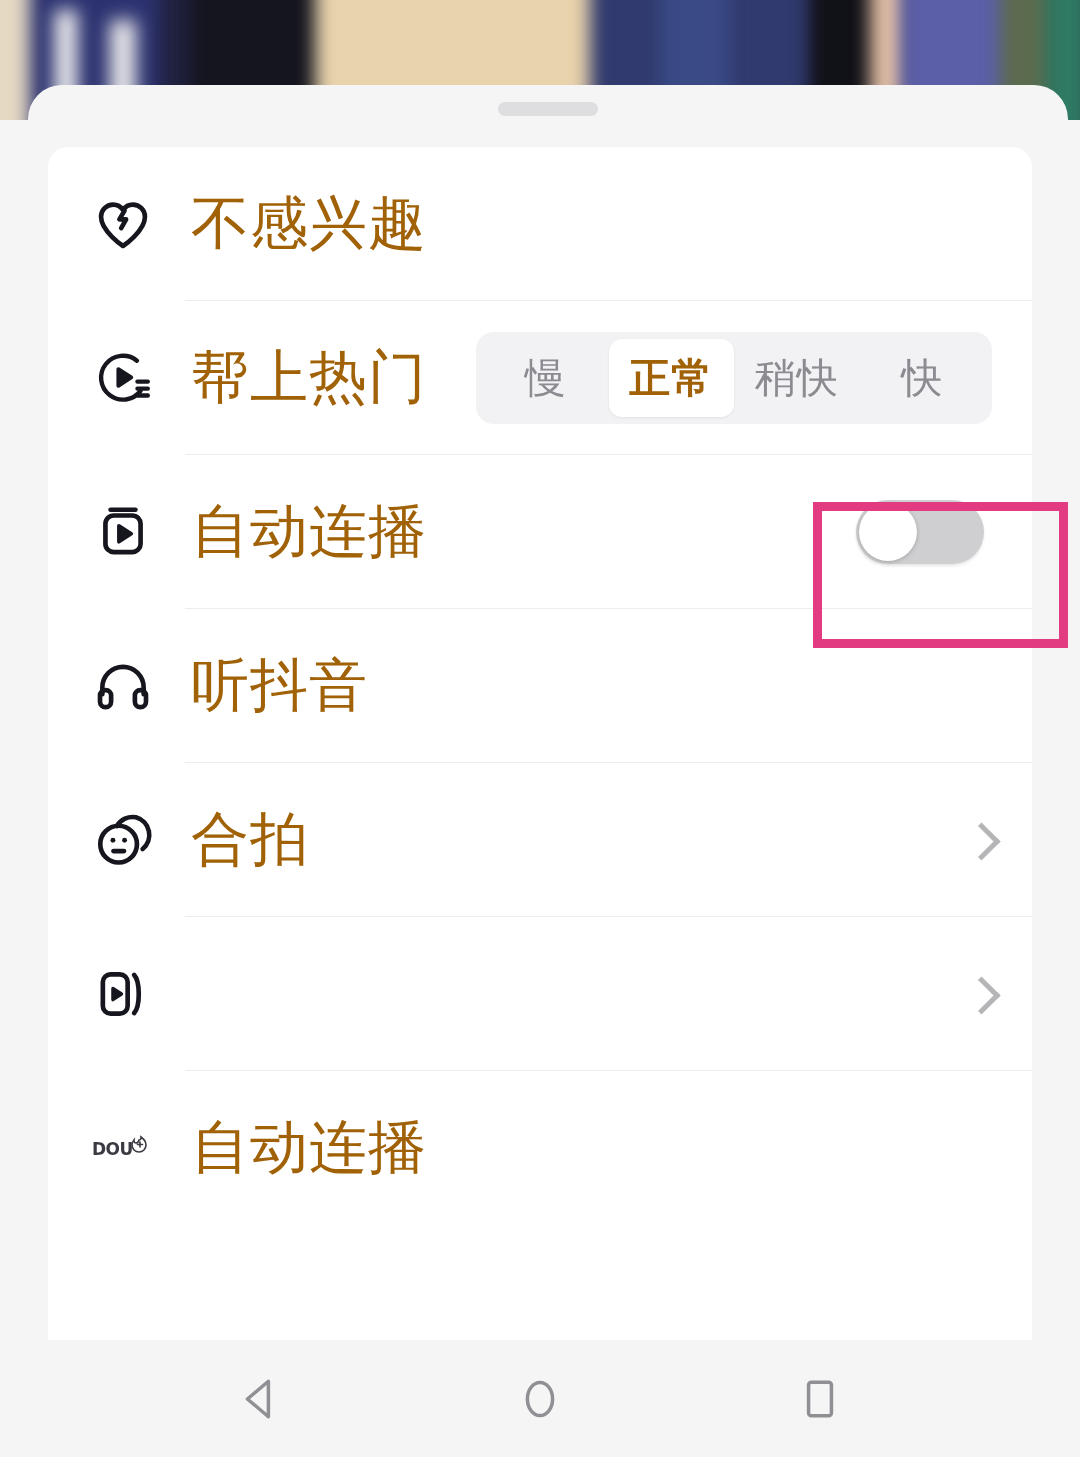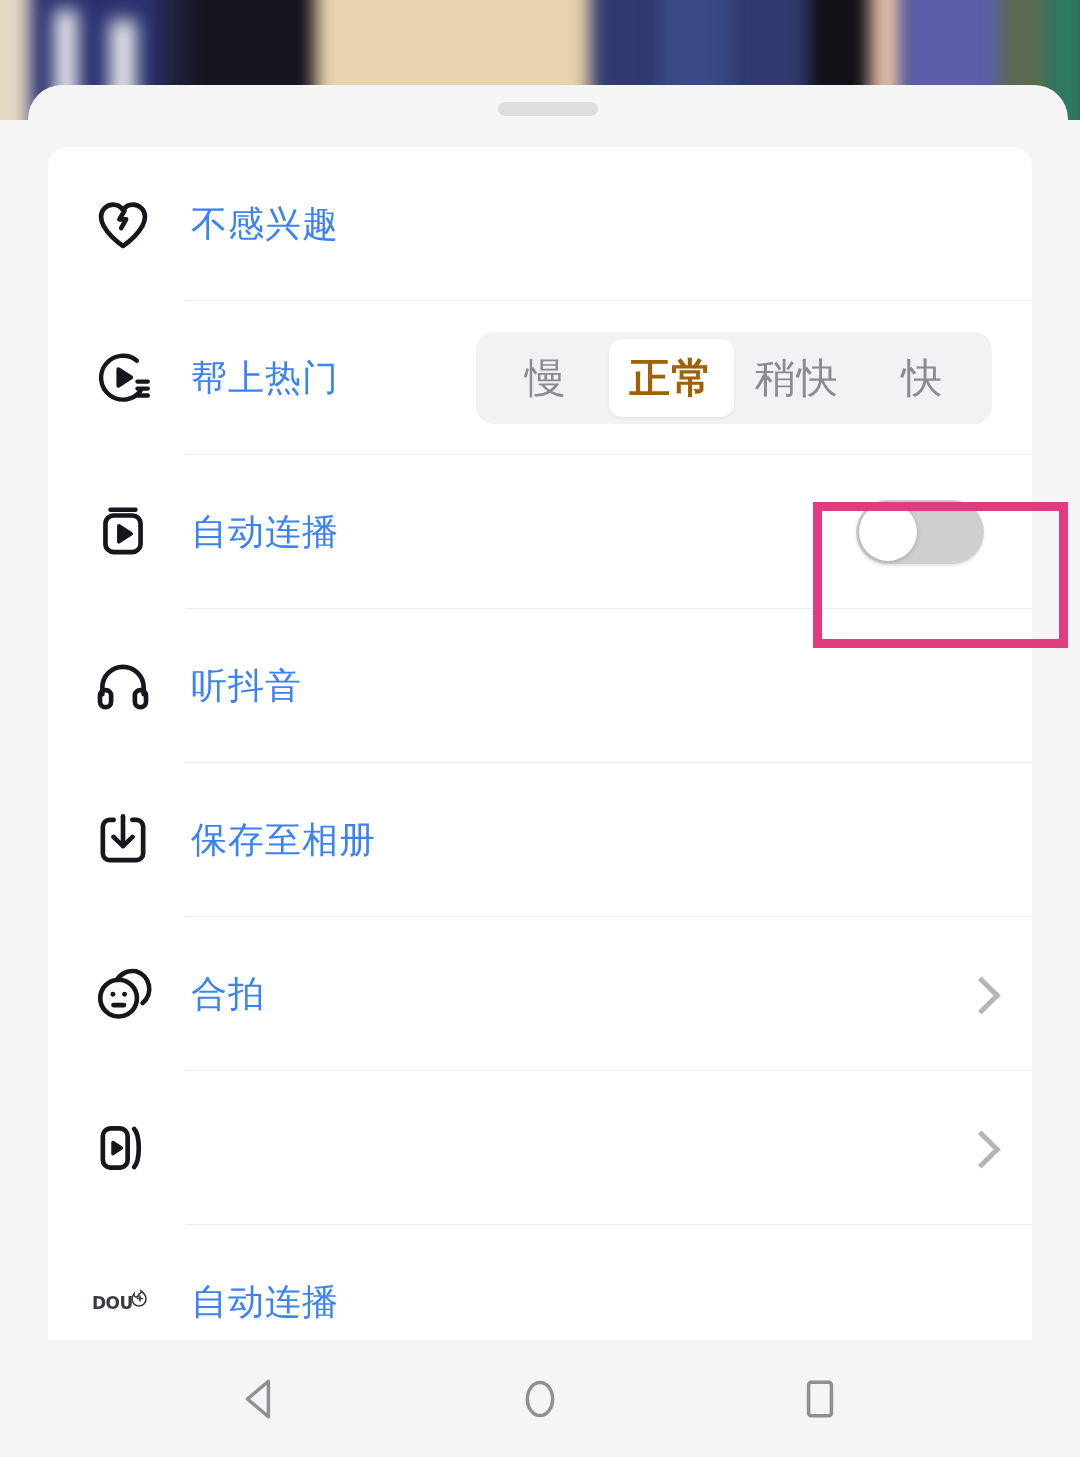--- a/index.html
+++ b/index.html
@@ -77,22 +77,22 @@
   .row-icon {
     width: 66px; height: 66px;
     flex: 0 0 66px;
     display: flex;
     align-items: center;
     justify-content: center;
     color: #16161e;
   }
   .row-label {
     margin-left: 35px;
-    font-size: 36px;
-    color: #3b82f6;
+    font-size: 58px;
+    color: #a16207;
     letter-spacing: 1px;
     white-space: nowrap;
   }
   .row-right {
     margin-left: auto;
     display: flex;
     align-items: center;
   }
 
   
@@ -268,31 +268,20 @@
           <svg width="62" height="62" viewBox="0 0 24 24" fill="none" stroke="#16161e" stroke-width="1.8" stroke-linecap="round" stroke-linejoin="round">
             <path d="M4 15.2v-2.6a8 8 0 0 1 16 0v2.6"></path>
             <rect x="3.1" y="13.6" width="4.3" height="6.6" rx="2.1"></rect>
             <rect x="16.6" y="13.6" width="4.3" height="6.6" rx="2.1"></rect>
           </svg>
         </span>
         <span class="row-label">听抖音</span>
         <div class="divider"></div>
       </div>
 
-      <div class="row">
-        <span class="row-icon">
-          <svg width="62" height="62" viewBox="0 0 24 24" fill="none" stroke="#16161e" stroke-width="1.8" stroke-linecap="round" stroke-linejoin="round">
-            <path d="M8.4 4.2H6.8A2.6 2.6 0 0 0 4.2 6.8v10.4a2.6 2.6 0 0 0 2.6 2.6h10.4a2.6 2.6 0 0 0 2.6-2.6V6.8a2.6 2.6 0 0 0-2.6-2.6h-1.6"></path>
-            <path d="M12 2.8v11.4"></path>
-            <path d="M8.3 10.8 12 14.4l3.7-3.6"></path>
-          </svg>
-        </span>
-        <span class="row-label">保存至相册</span>
-        <div class="divider"></div>
-      </div>
 
       <div class="row">
         <span class="row-icon">
           <svg width="62" height="62" viewBox="0 0 24 24" fill="none" stroke="#16161e" stroke-width="1.8" stroke-linecap="round" stroke-linejoin="round">
             <circle cx="10.3" cy="13.6" r="7.1"></circle>
             <path d="M9.6 6.6a7.1 7.1 0 0 1 7.4-3.4 7.1 7.1 0 0 1 2.6 12.3"></path>
             <circle cx="8.1" cy="12.1" r="0.95" fill="#16161e" stroke="none"></circle>
             <circle cx="12.6" cy="12.1" r="0.95" fill="#16161e" stroke="none"></circle>
             <path d="M8.3 16.3h4.1"></path>
           </svg>

